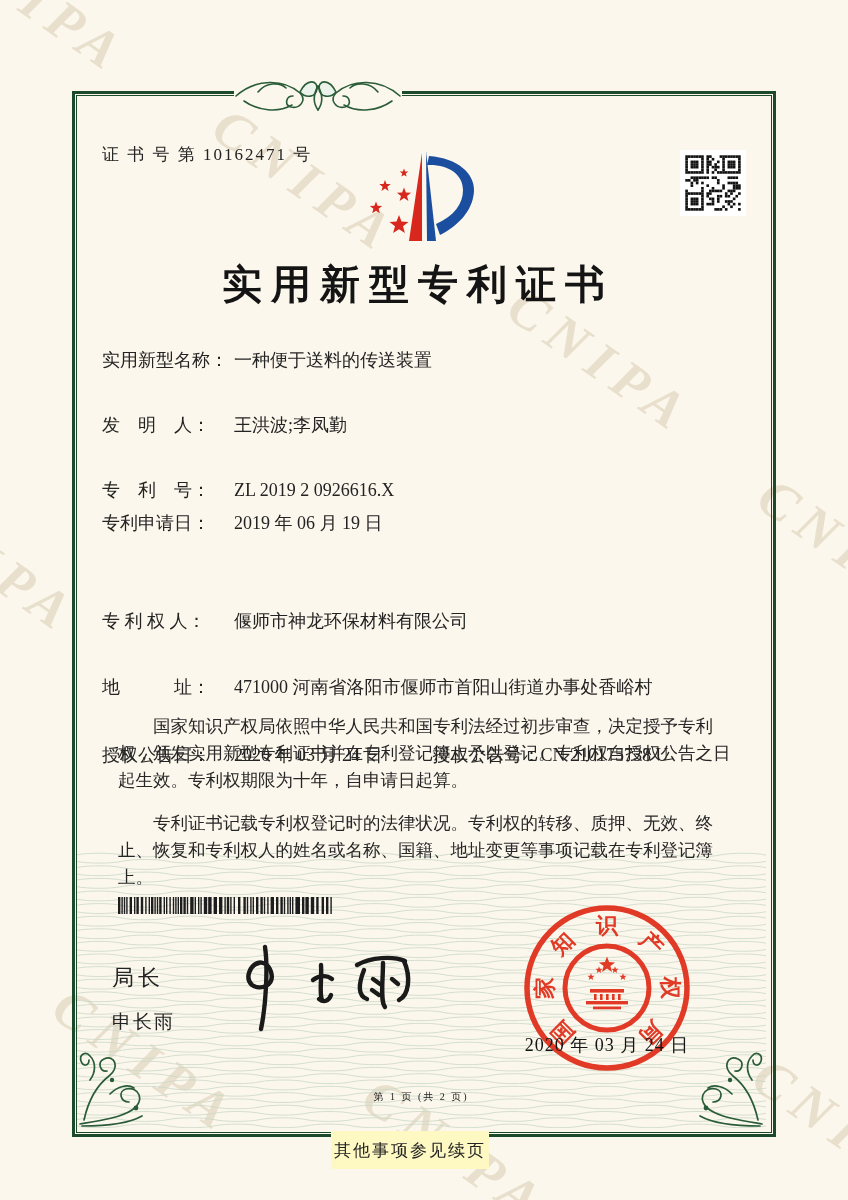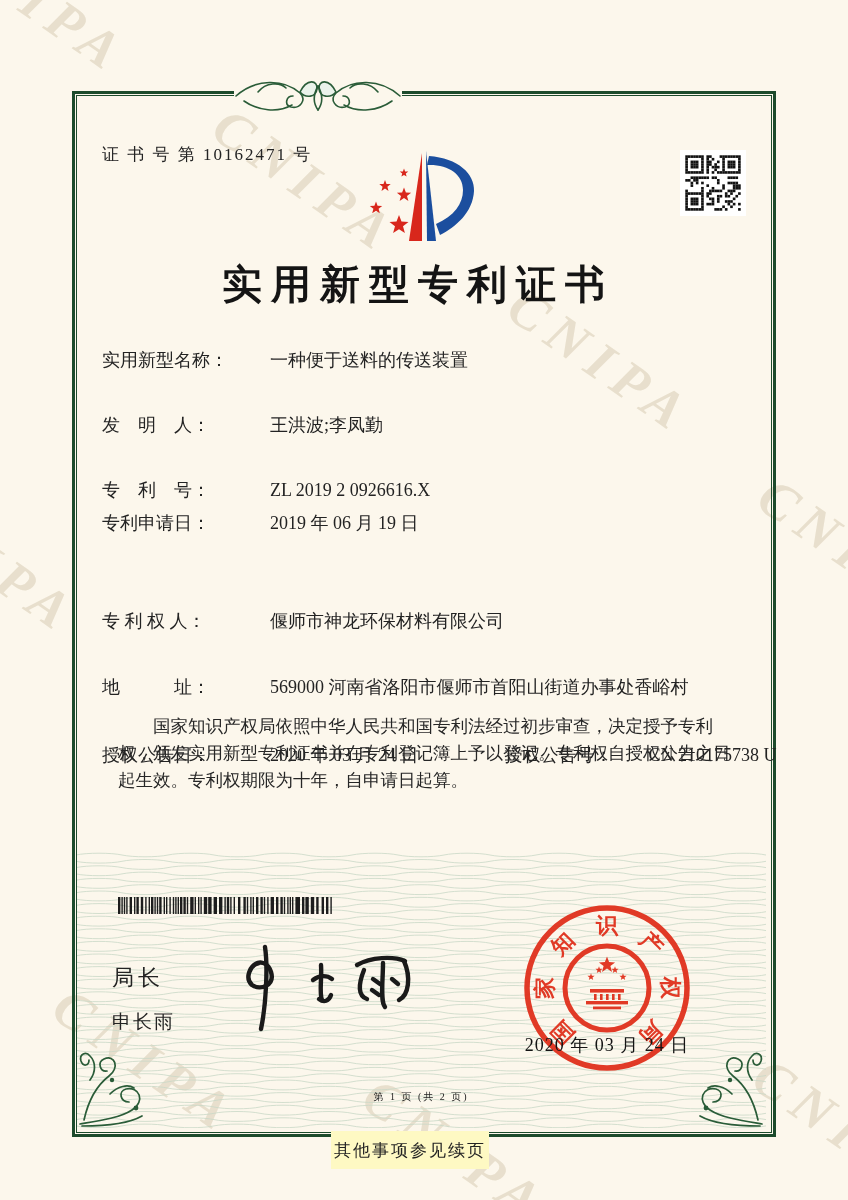--- a/index.html
+++ b/index.html
@@ -12,21 +12,21 @@
   .border-outer{position:absolute;left:72px;top:91px;width:698px;height:1040px;border:3px solid #1c4b2c;z-index:1;}
   .border-inner{position:absolute;inset:1px;border:1px solid #1c4b2c;}
   
   .deco{position:absolute;z-index:2;}
   #waves{position:absolute;left:76px;top:852px;z-index:1;}
   
   .cert-no{position:absolute;left:102px;top:143px;font-size:17px;letter-spacing:2px;z-index:2;}
   .title{position:absolute;left:0;right:12px;top:257px;text-align:center;font-size:40px;font-weight:bold;
          letter-spacing:9px;z-index:2;color:#141414;}
   
-  .row{position:absolute;left:102px;display:flex;font-size:18px;z-index:2;line-height:1.3;gap:36px;}
+  .row{position:absolute;left:102px;display:flex;font-size:18px;z-index:2;line-height:1.3;}
   .row .lab{white-space:pre;width:132px;flex:none;}
   .row .val{white-space:pre;}
   .row .lab2{white-space:pre;margin-left:50px;}
   
   .paras{position:absolute;left:102px;top:697px;width:652px;z-index:2;}
   .paras p{margin:16px;text-indent:2em;font-size:17.5px;line-height:27px;color:#262626;}
   
   .off-title{position:absolute;left:112px;top:963px;font-size:22px;letter-spacing:4px;z-index:3;}
   .off-name{position:absolute;left:112px;top:997px;font-size:19px;letter-spacing:2px;z-index:3;margin-top:12px;}
   #signature{position:absolute;left:225px;top:933px;z-index:3;}
@@ -383,31 +383,32 @@
   <div class="row" style="top:512px">
     <span class="lab">专利申请日：</span>
     <span class="val">2019 年 06 月 19 日</span>
   </div>
   <div class="row" style="top:610px">
     <span class="lab">专 利 权 人：</span>
     <span class="val">偃师市神龙环保材料有限公司</span>
   </div>
   <div class="row" style="top:676px">
     <span class="lab">地　　　址：</span>
-    <span class="val">569000 河南省洛阳市偃师市首阳山街道办事处香峪村</span>
+    <span class="val">471000 河南省洛阳市偃师市首阳山街道办事处香峪村</span>
   </div>
   <div class="row" style="top:744px">
     <span class="lab">授权公告日：</span>
     <span class="val">2020 年 03 月 24 日</span>
     <span class="lab2">授权公告号：</span>
     <span class="val">CN 210175738 U</span>
   </div>
 
   <div class="paras">
     <p>国家知识产权局依照中华人民共和国专利法经过初步审查，决定授予专利权，颁发实用新型专利证书并在专利登记簿上予以登记。专利权自授权公告之日起生效。专利权期限为十年，自申请日起算。</p>
+    <p>专利证书记载专利权登记时的法律状况。专利权的转移、质押、无效、终止、恢复和专利权人的姓名或名称、国籍、地址变更等事项记载在专利登记簿上。</p>
   </div>
 
   <svg id="barcode" width="220" height="17">
       <rect x="0" y="0" width="2.4" height="17" fill="#1d1d1d"></rect>
       <rect x="3.4" y="0" width="1.4" height="17" fill="#1d1d1d"></rect>
       <rect x="5.8" y="0" width="1.4" height="17" fill="#1d1d1d"></rect>
       <rect x="8.2" y="0" width="1.4" height="17" fill="#1d1d1d"></rect>
       <rect x="11.6" y="0" width="2.4" height="17" fill="#1d1d1d"></rect>
       <rect x="16" y="0" width="1.4" height="17" fill="#1d1d1d"></rect>
       <rect x="18.4" y="0" width="2.4" height="17" fill="#1d1d1d"></rect>

